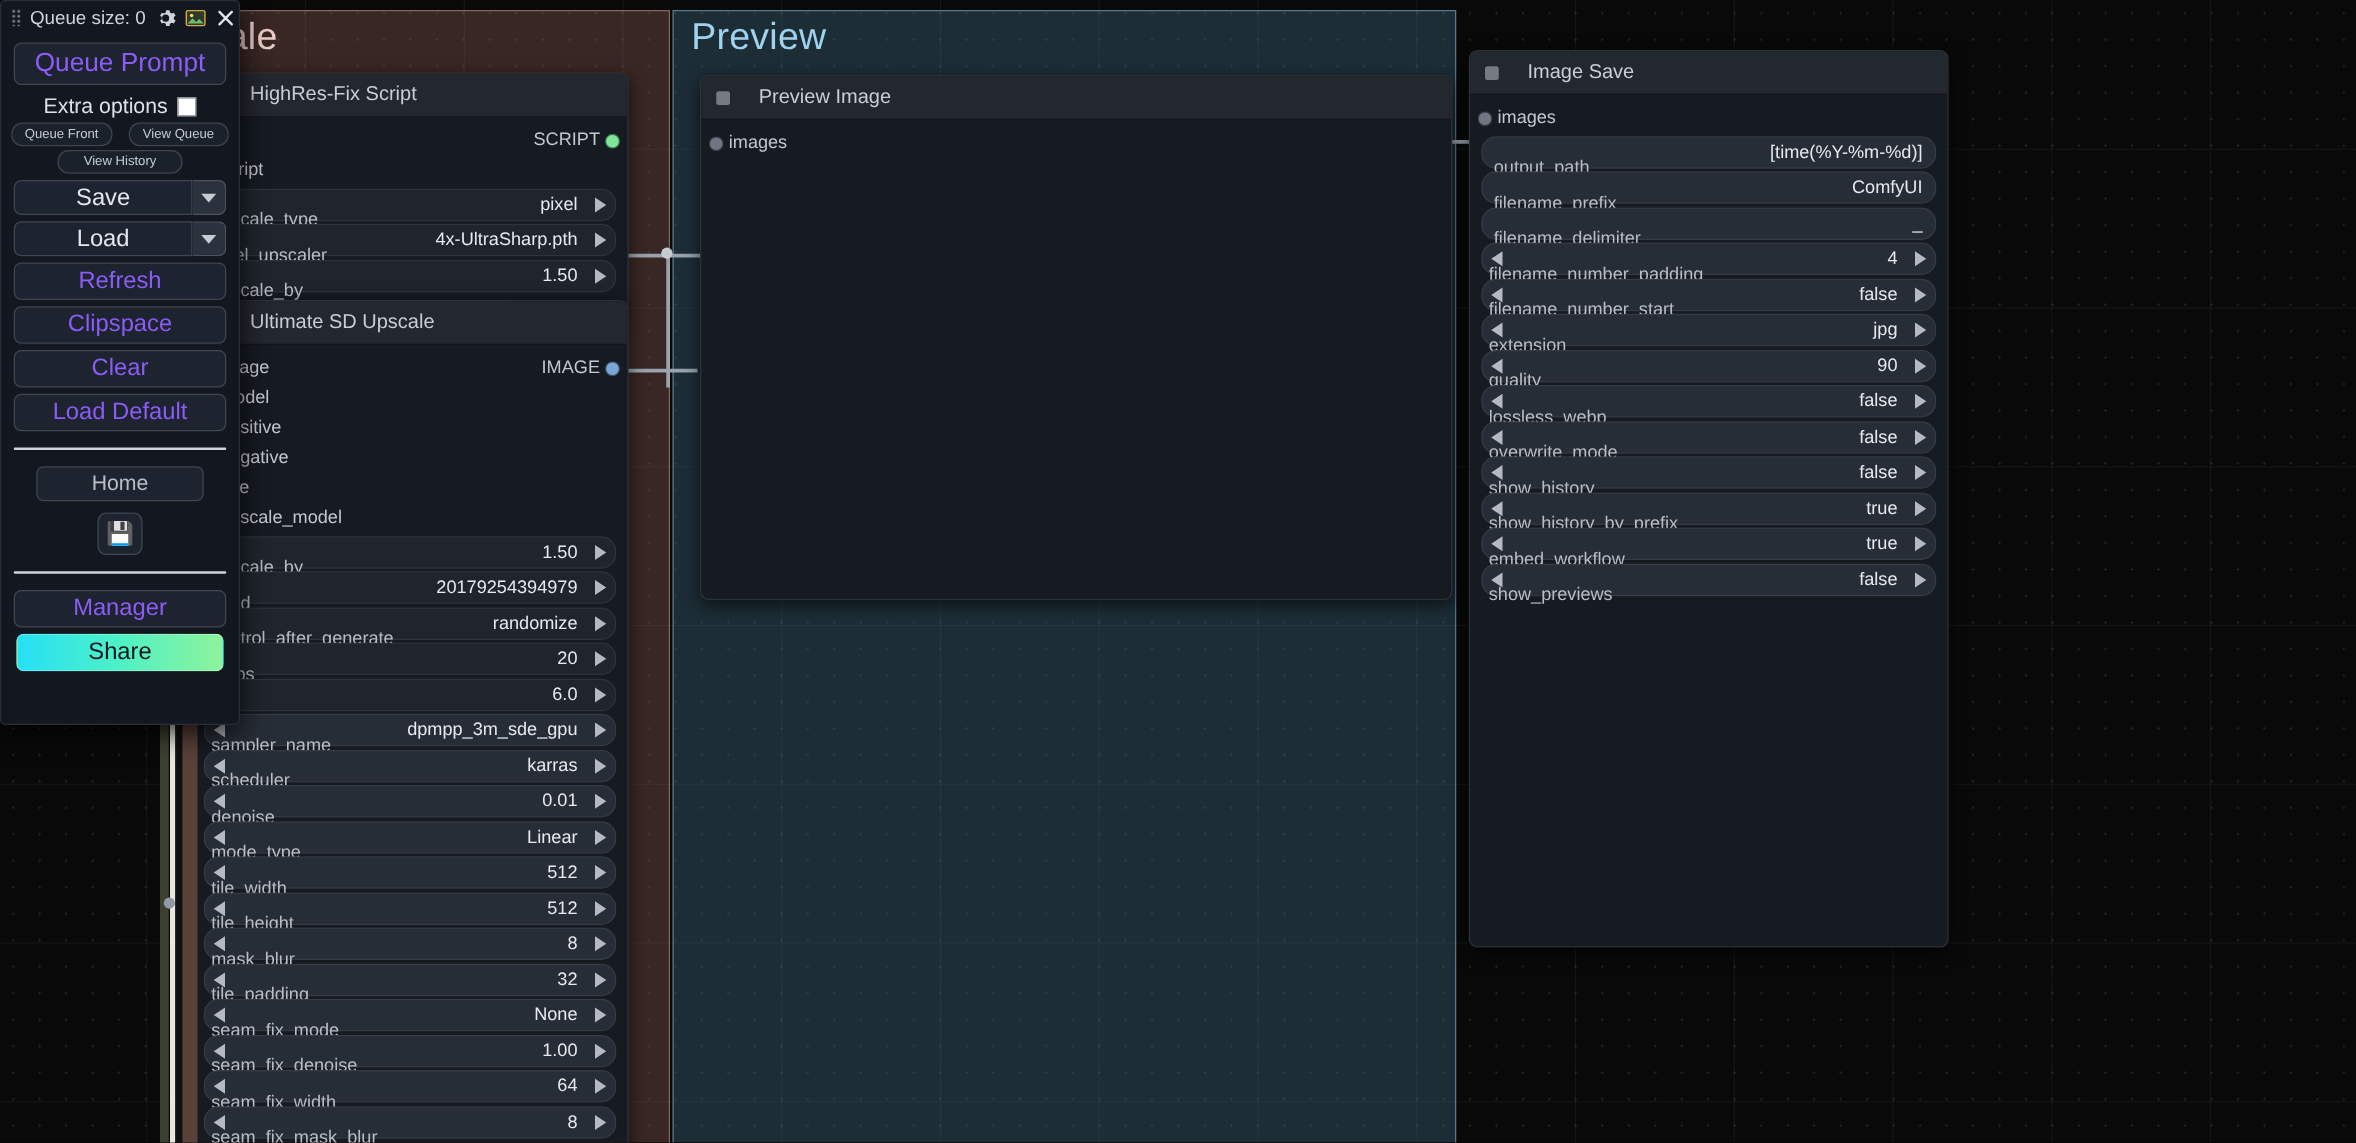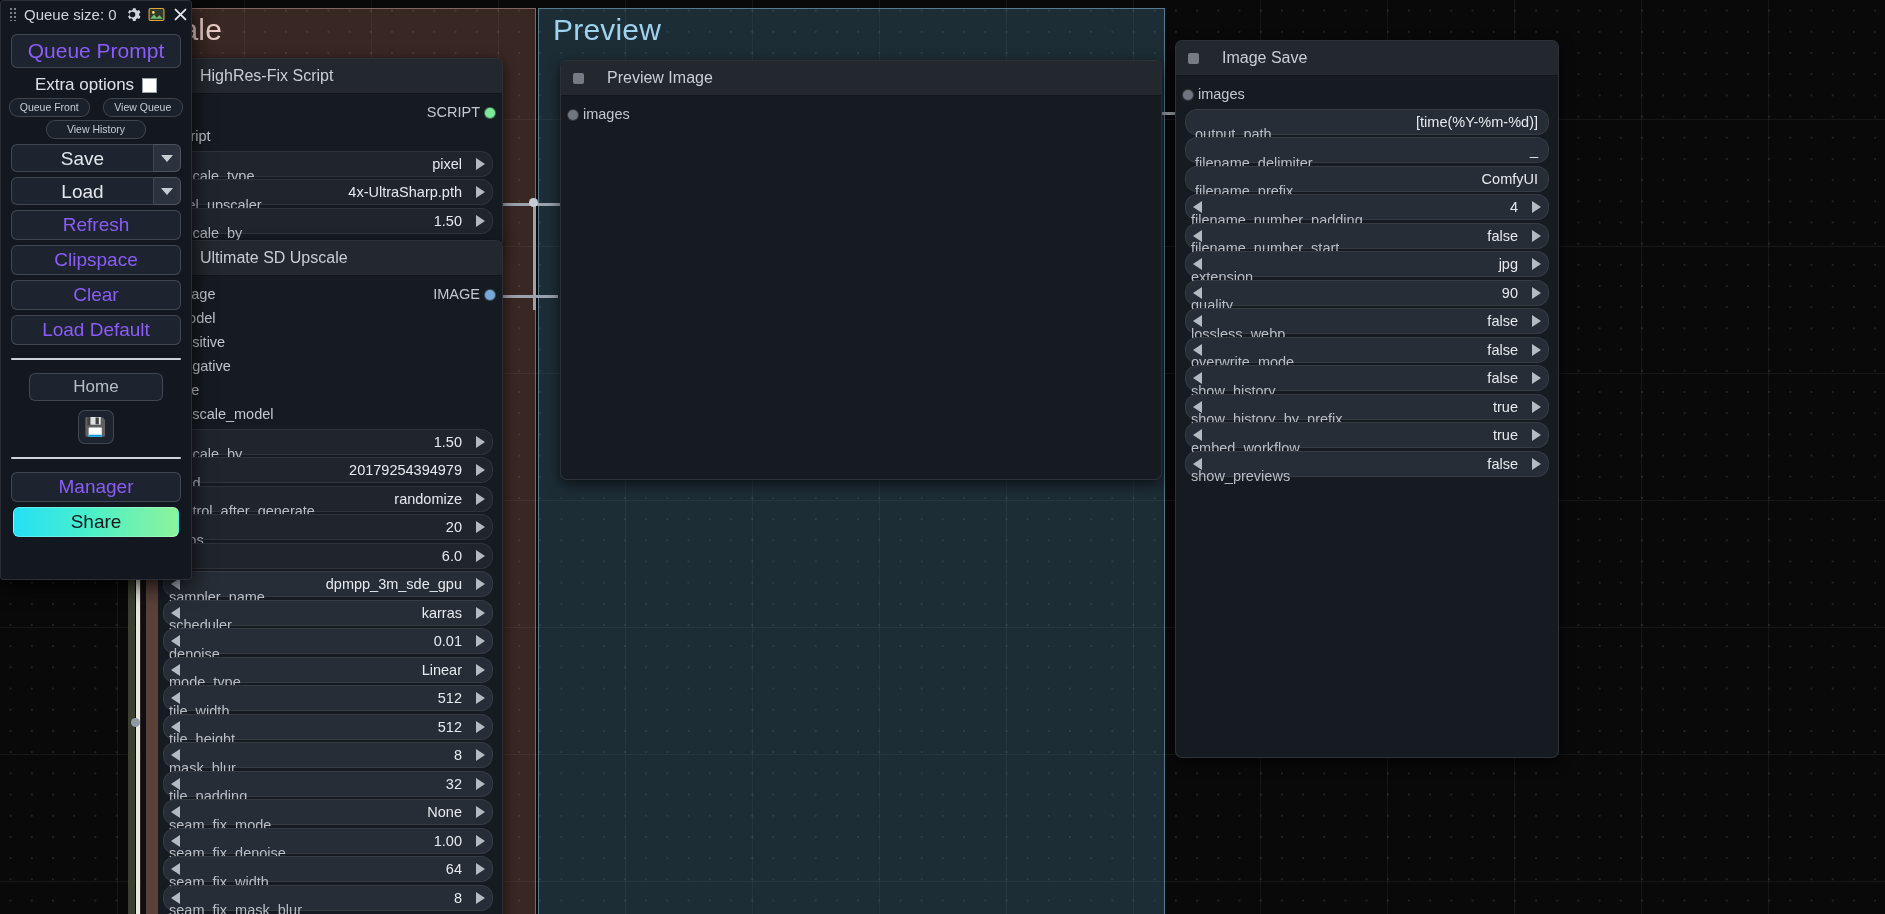--- a/index.html
+++ b/index.html
@@ -379,26 +379,26 @@
   <div class="node-body">
     <div class="io-row io-in">
       <span class="port left grey"></span>
       <span>images</span>
     </div>
     <div class="w-row">
       <span class="w-name">output_path</span>
       <span class="w-val">[time(%Y-%m-%d)]</span>
     </div>
     <div class="w-row">
+      <span class="w-name">filename_prefix</span>
+      <span class="w-val">ComfyUI</span>
+    </div>
+    <div class="w-row">
       <span class="w-name">filename_delimiter</span>
       <span class="w-val">_</span>
-    </div>
-    <div class="w-row">
-      <span class="w-name">filename_prefix</span>
-      <span class="w-val">ComfyUI</span>
     </div>
     <div class="w-row arrowed">
       <i class="arr l"></i>
       <span class="w-name">filename_number_padding</span>
       <span class="w-val">4</span>
       <i class="arr r"></i>
     </div>
     <div class="w-row arrowed">
       <i class="arr l"></i>
       <span class="w-name">filename_number_start</span>

